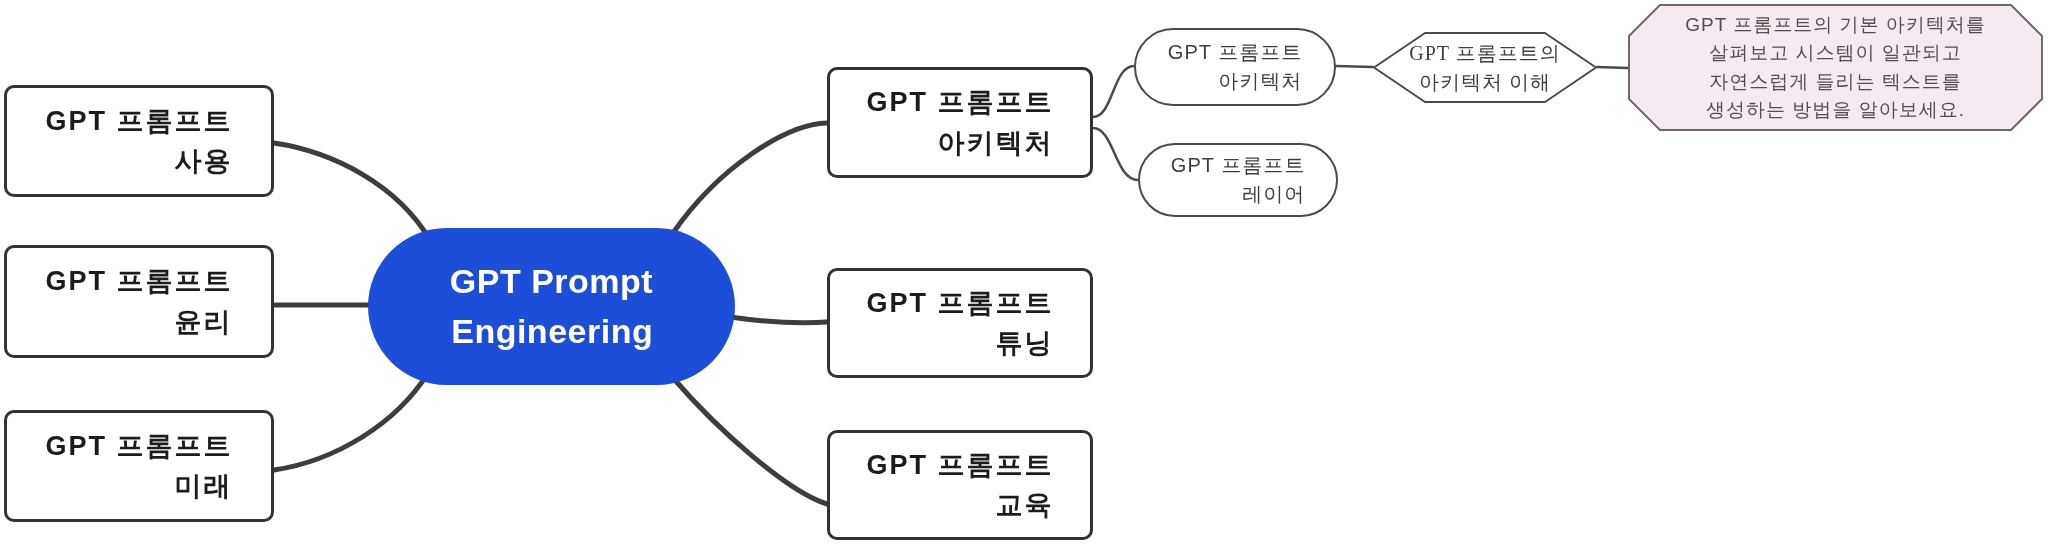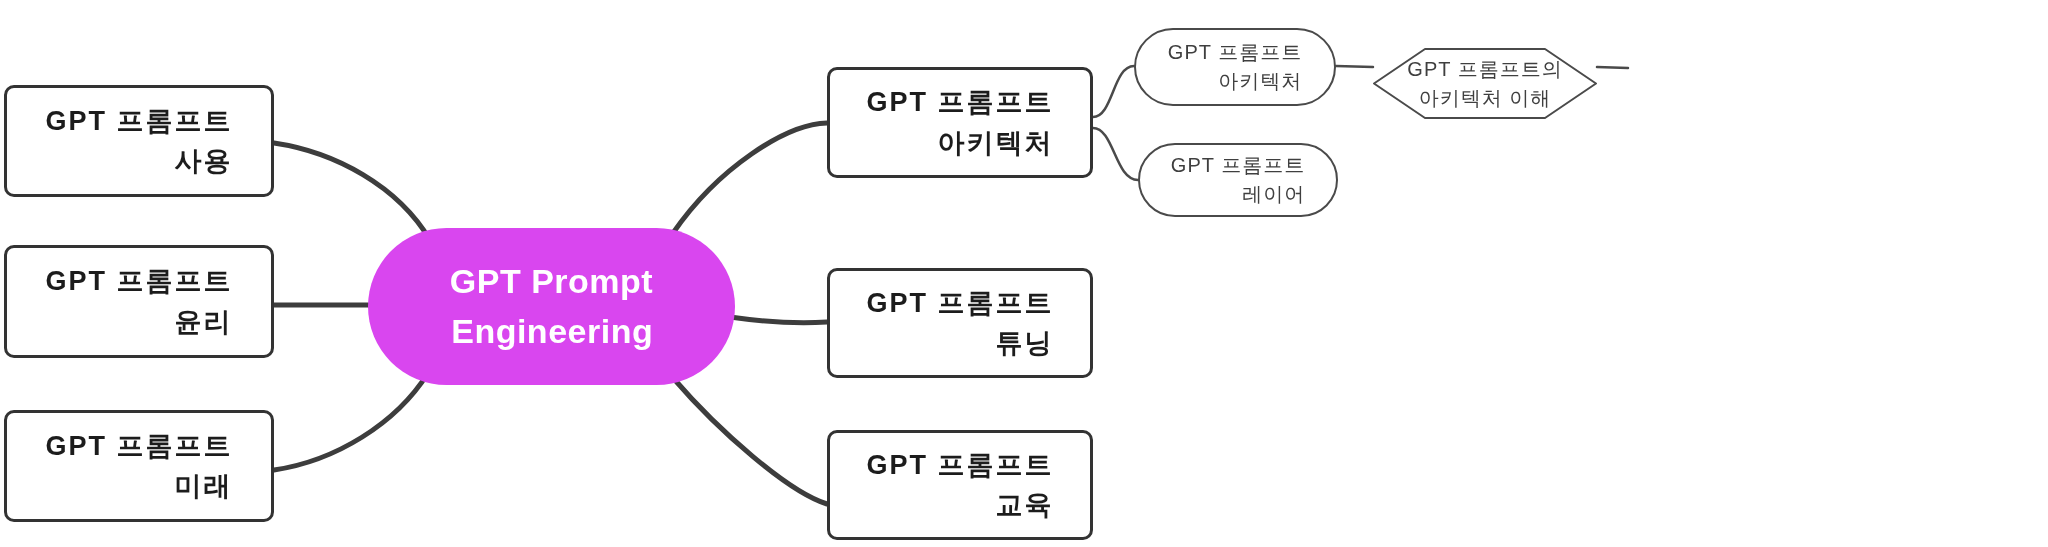--- a/index.html
+++ b/index.html
@@ -38,21 +38,21 @@
     border: 3px solid #333333;
     border-radius: 10px;
     color: #1c1c1c;
     font-weight: bold;
     font-size: 27px;
     line-height: 1.5;
     letter-spacing: 2px;
   }
   
   .center-node {
-    background: #d946ef;
+    background: #1d4ed8;
     border-radius: 80px;
     color: #ffffff;
     font-weight: bold;
     font-size: 34px;
     line-height: 1.45;
     letter-spacing: 0.5px;
   }
   
   .stadium-node {
     background: #ffffff;
@@ -151,22 +151,31 @@
 
   <div class="node stadium-node" style="left:1134px; top:28px; width:202px; height:78px;">
     <span class="label">GPT 프롬프트
 아키텍처</span>
   </div>
   <div class="node stadium-node" style="left:1138px; top:143px; width:200px; height:74px;">
     <span class="label">GPT 프롬프트
 레이어</span>
   </div>
 
-  <div class="shape-node" style="left:1373px; top:48px; width:224px; height:71px;">
+  <div class="shape-node" style="left:1373px; top:32px; width:224px; height:71px;font-family:Liberation Serif, serif;">
     <svg width="224" height="71" viewBox="0 0 224 71">
       <polygon points="52,1 172,1 223,35.5 172,70 52,70 1,35.5" fill="#ffffff" stroke="#4a4a4a" stroke-width="2" stroke-linejoin="round"></polygon>
     </svg>
     <div class="label hex-label">GPT 프롬프트의
 아키텍처 이해</div>
   </div>
 
+  <div class="shape-node" style="left:1628px; top:4px; width:415px; height:127px;">
+    <svg width="415" height="127" viewBox="0 0 415 127">
+      <polygon points="32,1 383,1 414,32 414,95 383,126 32,126 1,95 1,32" fill="#f5eaf2" stroke="#6a6a6a" stroke-width="2" stroke-linejoin="round"></polygon>
+    </svg>
+    <div class="label note-label">GPT 프롬프트의 기본 아키텍처를
+살펴보고 시스템이 일관되고
+자연스럽게 들리는 텍스트를
+생성하는 방법을 알아보세요.</div>
+  </div>
 
 </div>
 
 </body></html>

